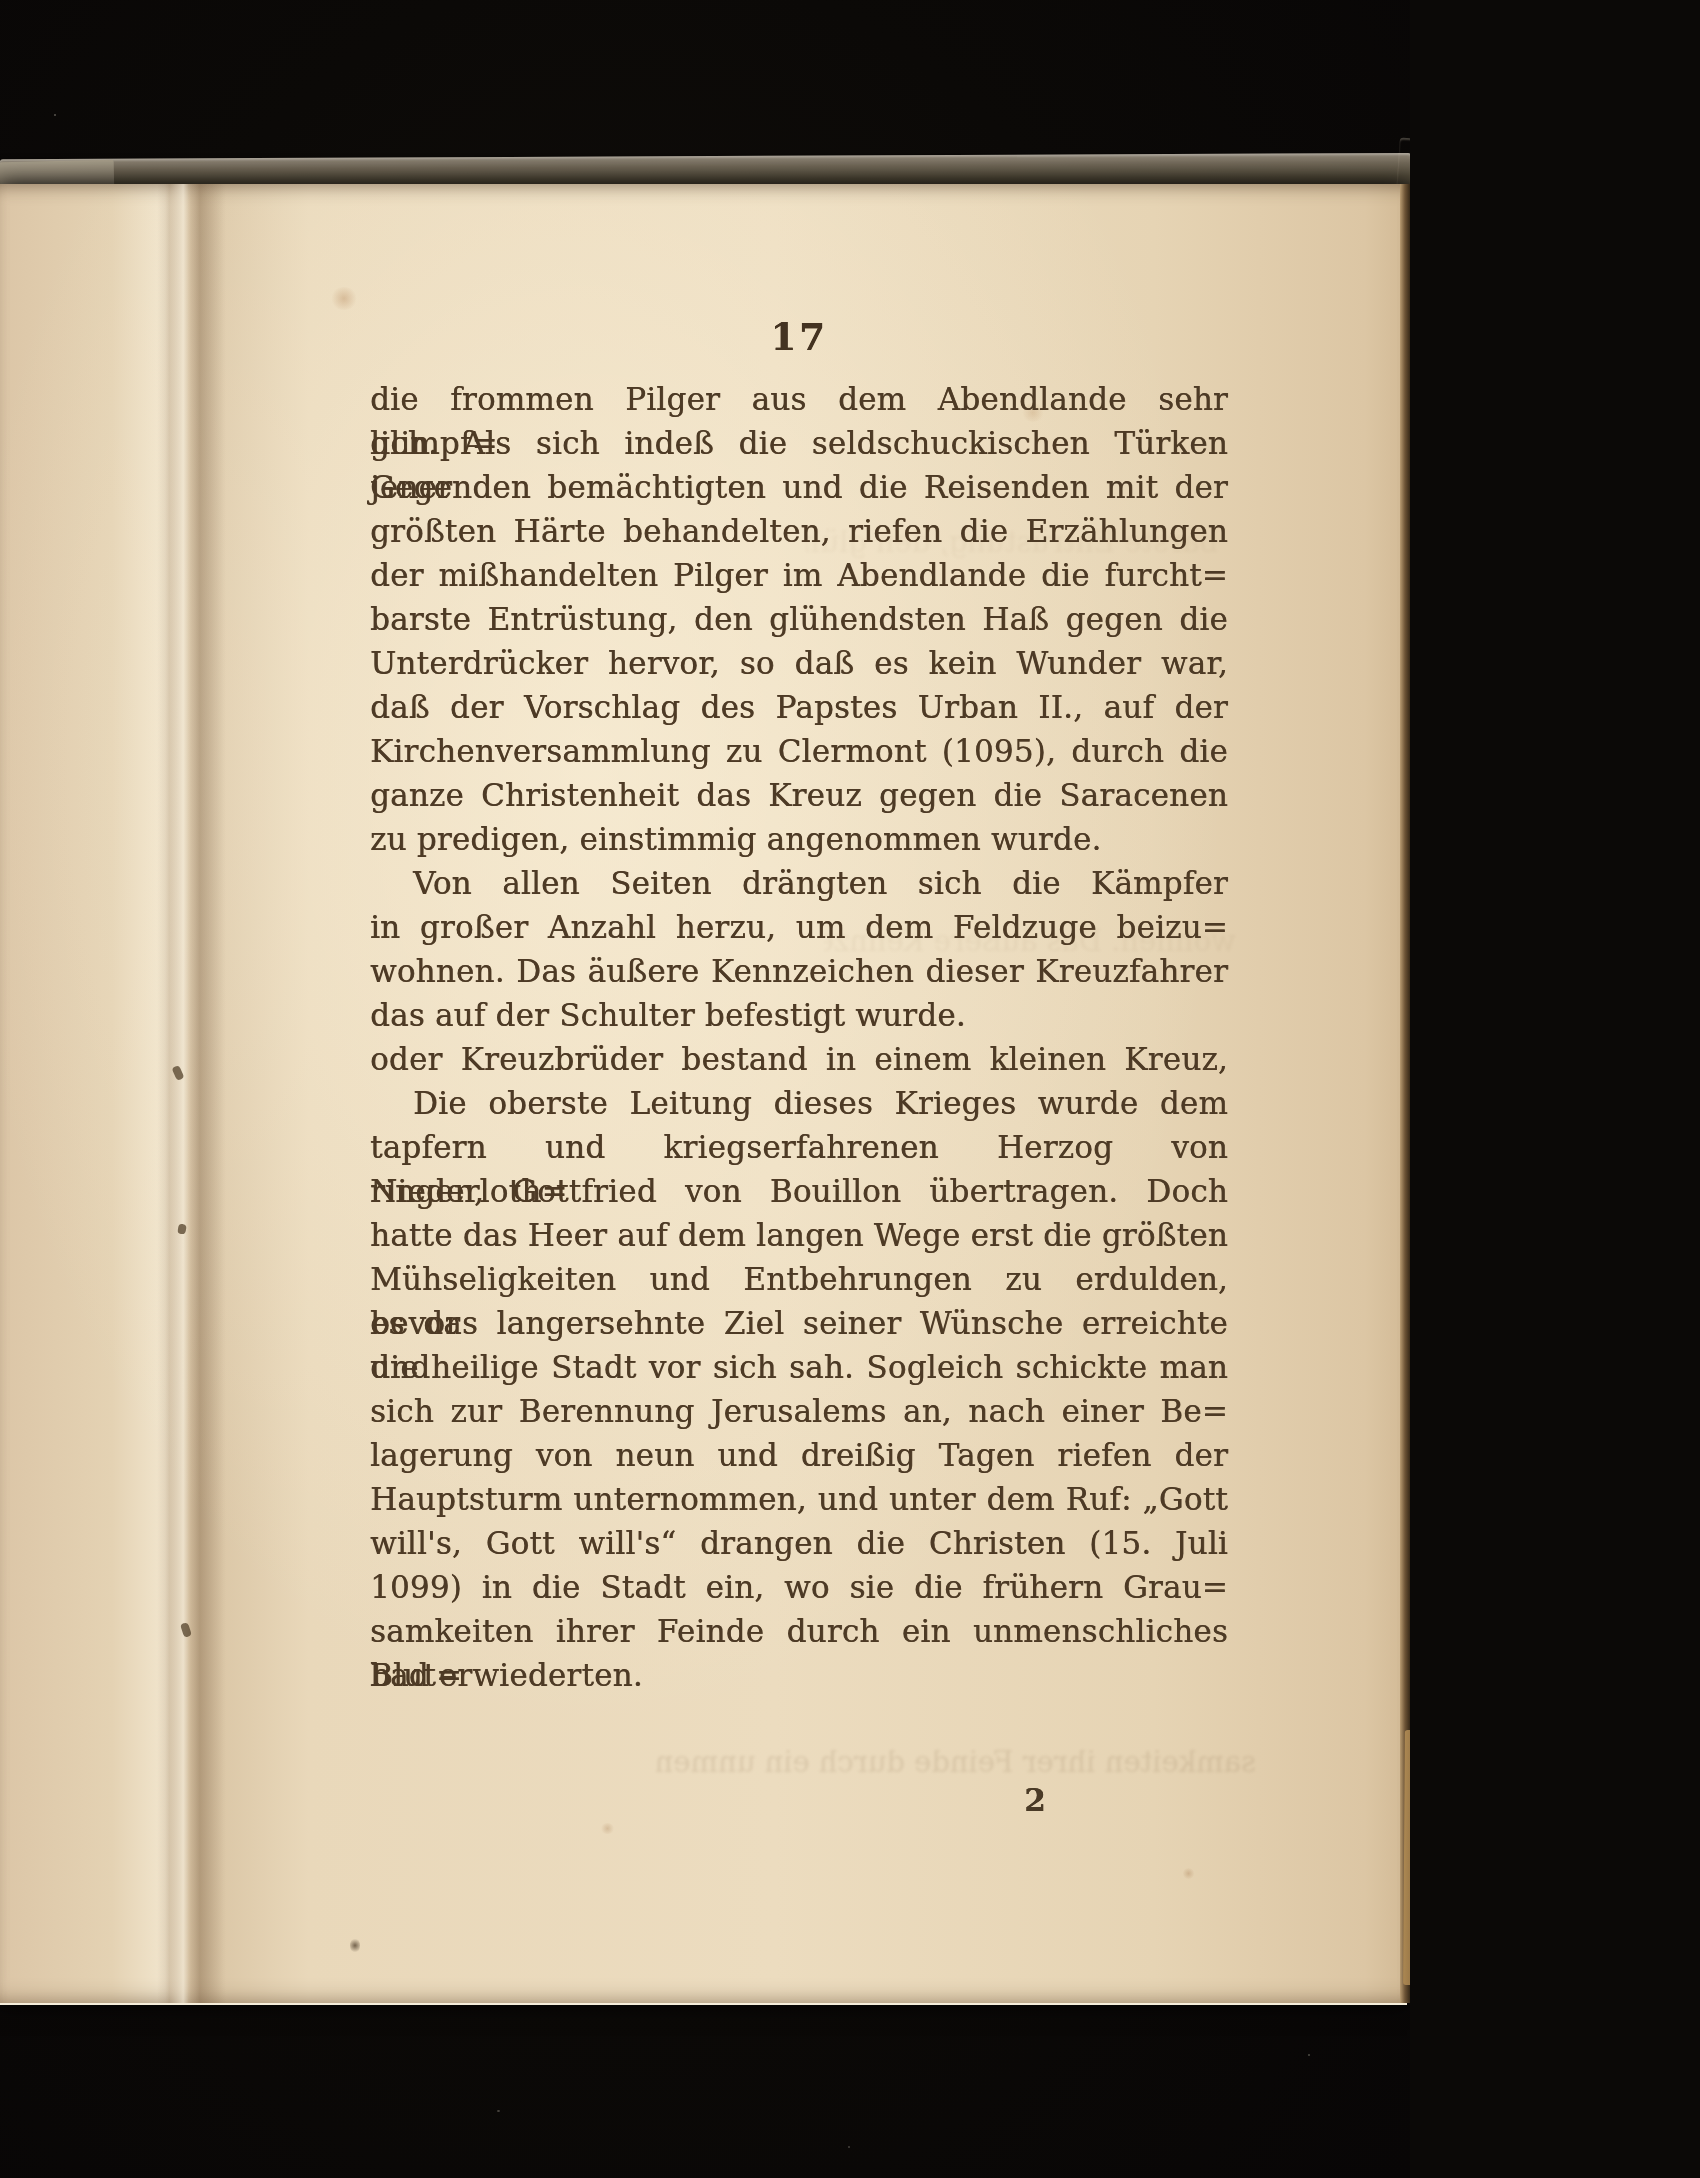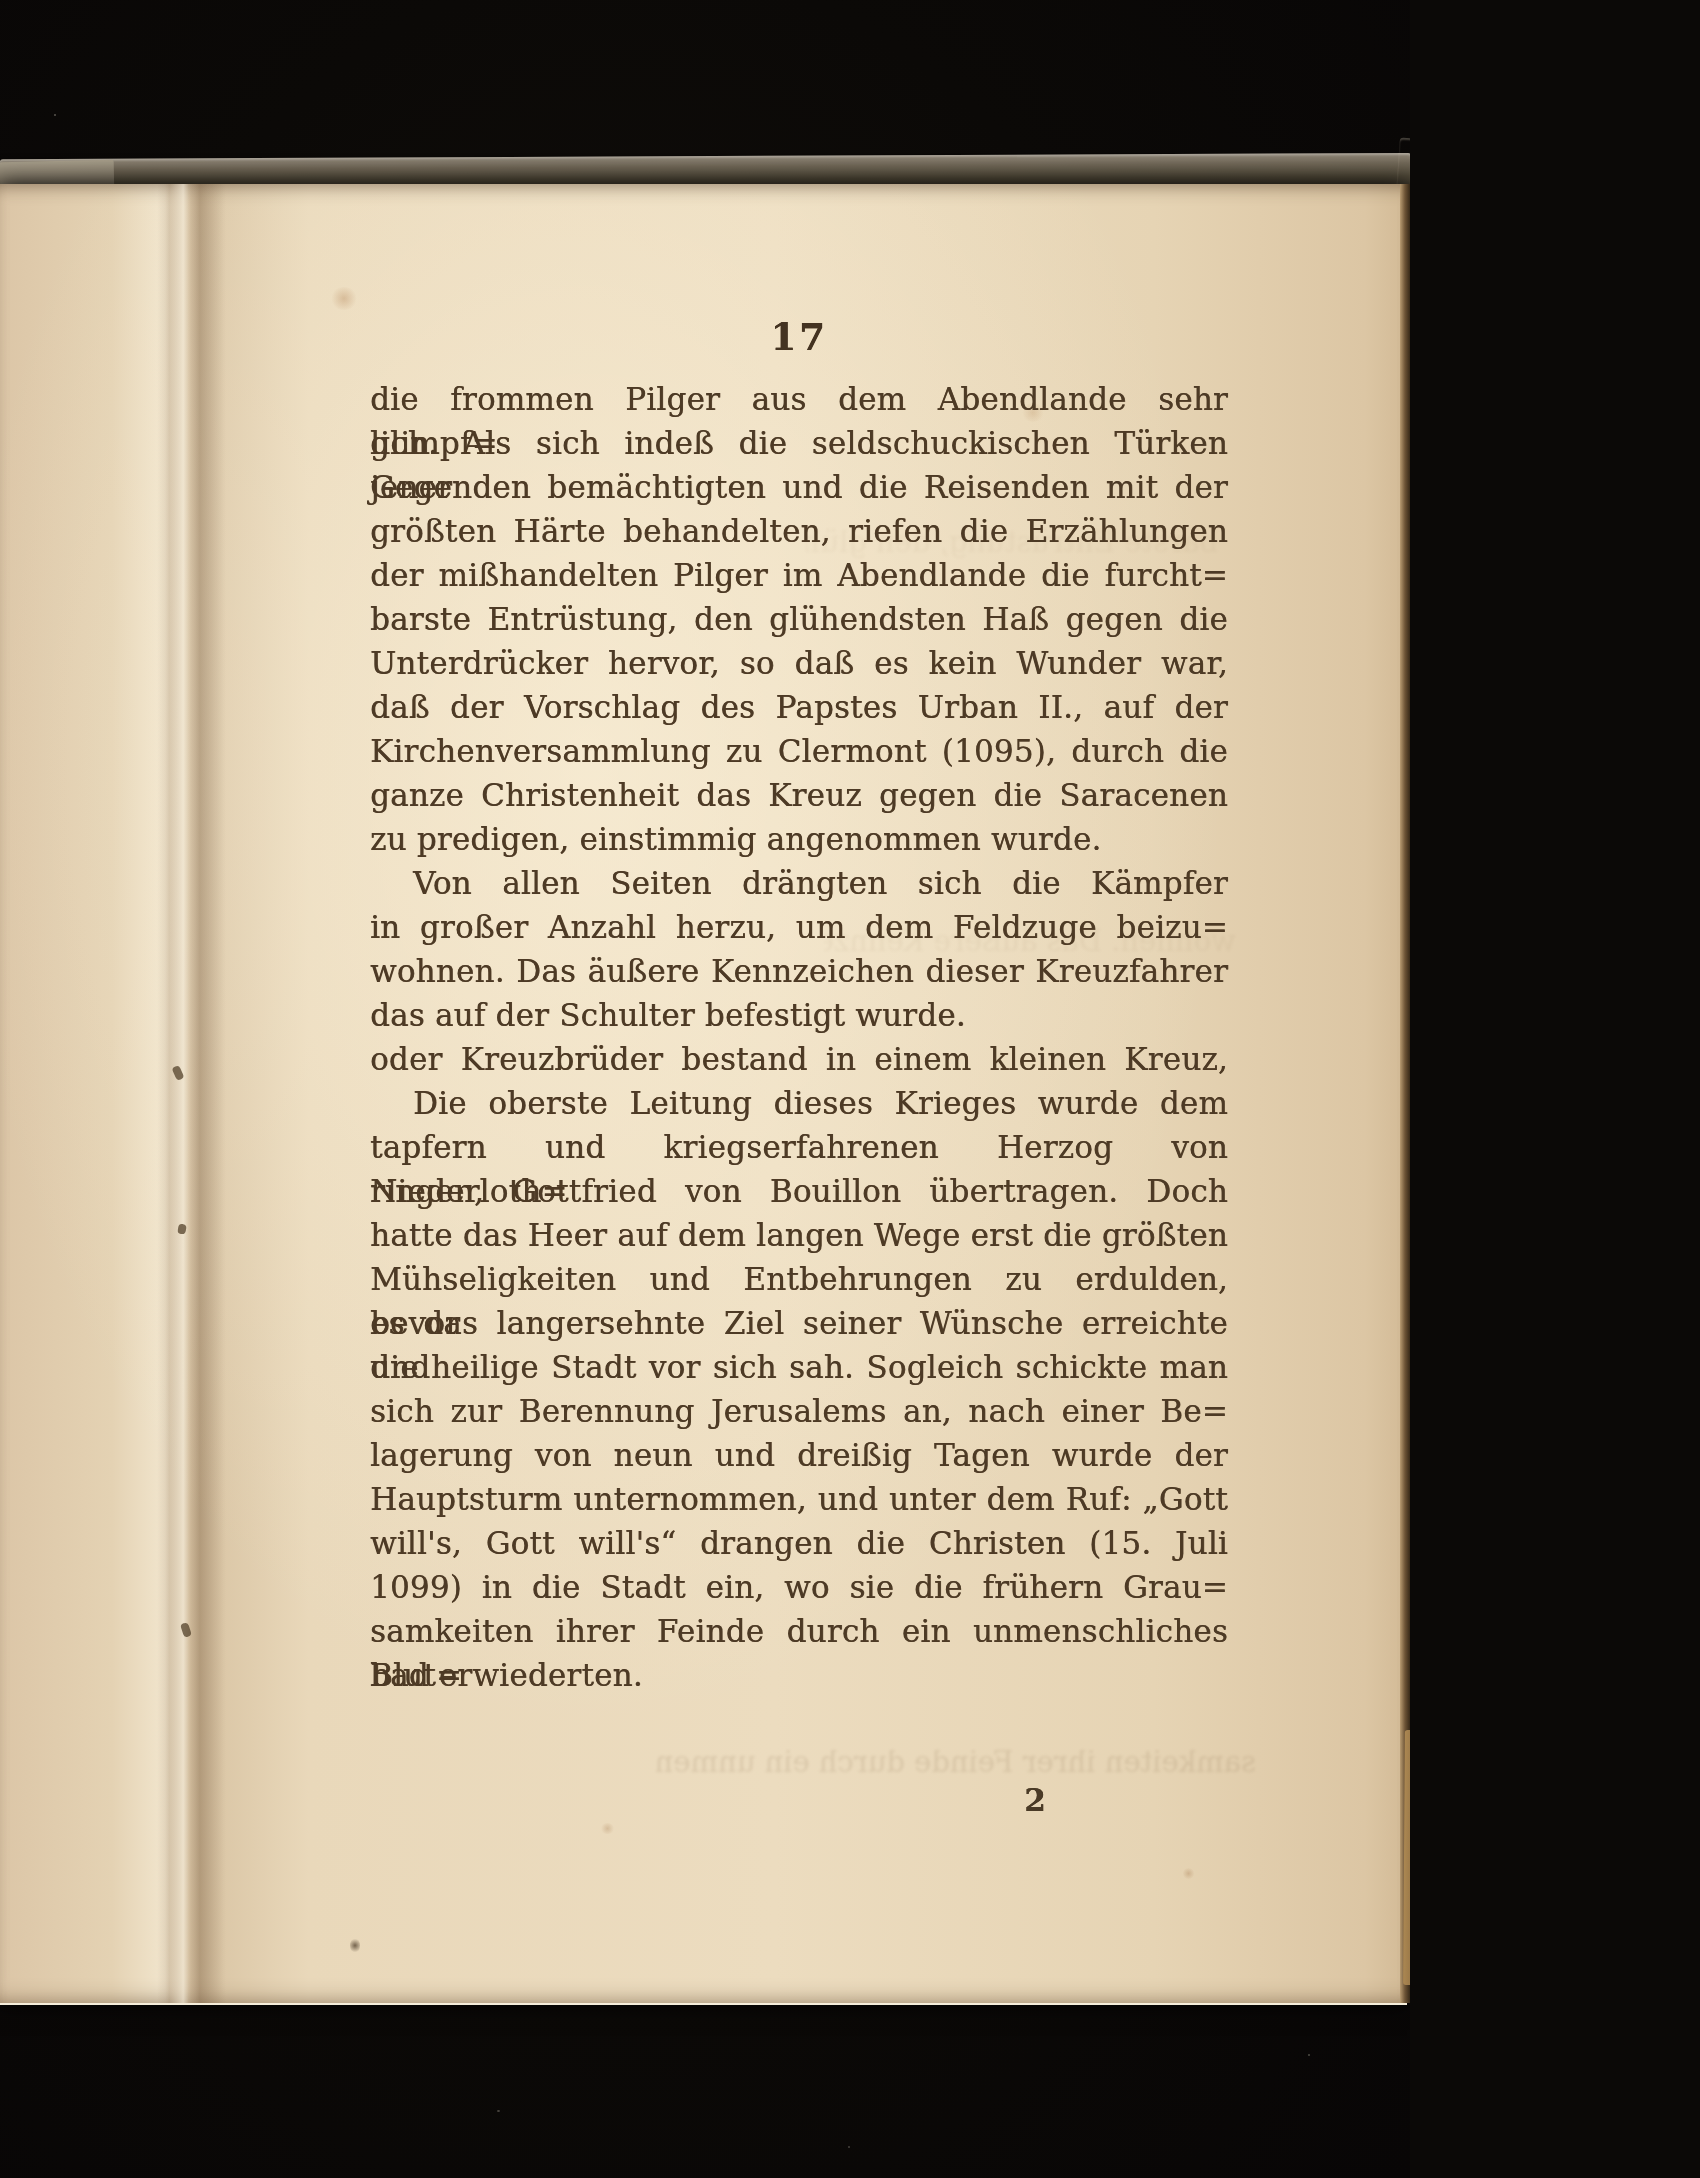--- a/index.html
+++ b/index.html
@@ -123,21 +123,21 @@
         <div class="tline ragged">das auf der Schulter befestigt wurde.</div>
         <div class="tline">oder Kreuzbrüder bestand in einem kleinen Kreuz,</div>
         <div class="tline indent">Die oberste Leitung dieses Krieges wurde dem</div>
         <div class="tline">tapfern und kriegserfahrenen Herzog von Niederloth=</div>
         <div class="tline">ringen, Gottfried von Bouillon übertragen.   Doch</div>
         <div class="tline">hatte das Heer auf dem langen Wege erst die größten</div>
         <div class="tline">Mühseligkeiten und Entbehrungen zu erdulden, bevor</div>
         <div class="tline">es das langersehnte Ziel seiner Wünsche erreichte und</div>
         <div class="tline">die heilige Stadt vor sich sah.  Sogleich schickte man</div>
         <div class="tline">sich zur Berennung Jerusalems an, nach einer Be=</div>
-        <div class="tline">lagerung von neun und dreißig Tagen wurde der</div>
+        <div class="tline">lagerung von neun und dreißig Tagen riefen der</div>
         <div class="tline">Hauptsturm unternommen, und unter dem Ruf: „Gott</div>
         <div class="tline">will's, Gott will's“ drangen die Christen (15. Juli</div>
         <div class="tline">1099) in die Stadt ein, wo sie die frühern Grau=</div>
         <div class="tline">samkeiten ihrer Feinde durch ein unmenschliches Blut=</div>
         <div class="tline ragged">bad erwiederten.</div>
       </div>
     <div class="signature">2</div>
   </div>
 
 </div>

